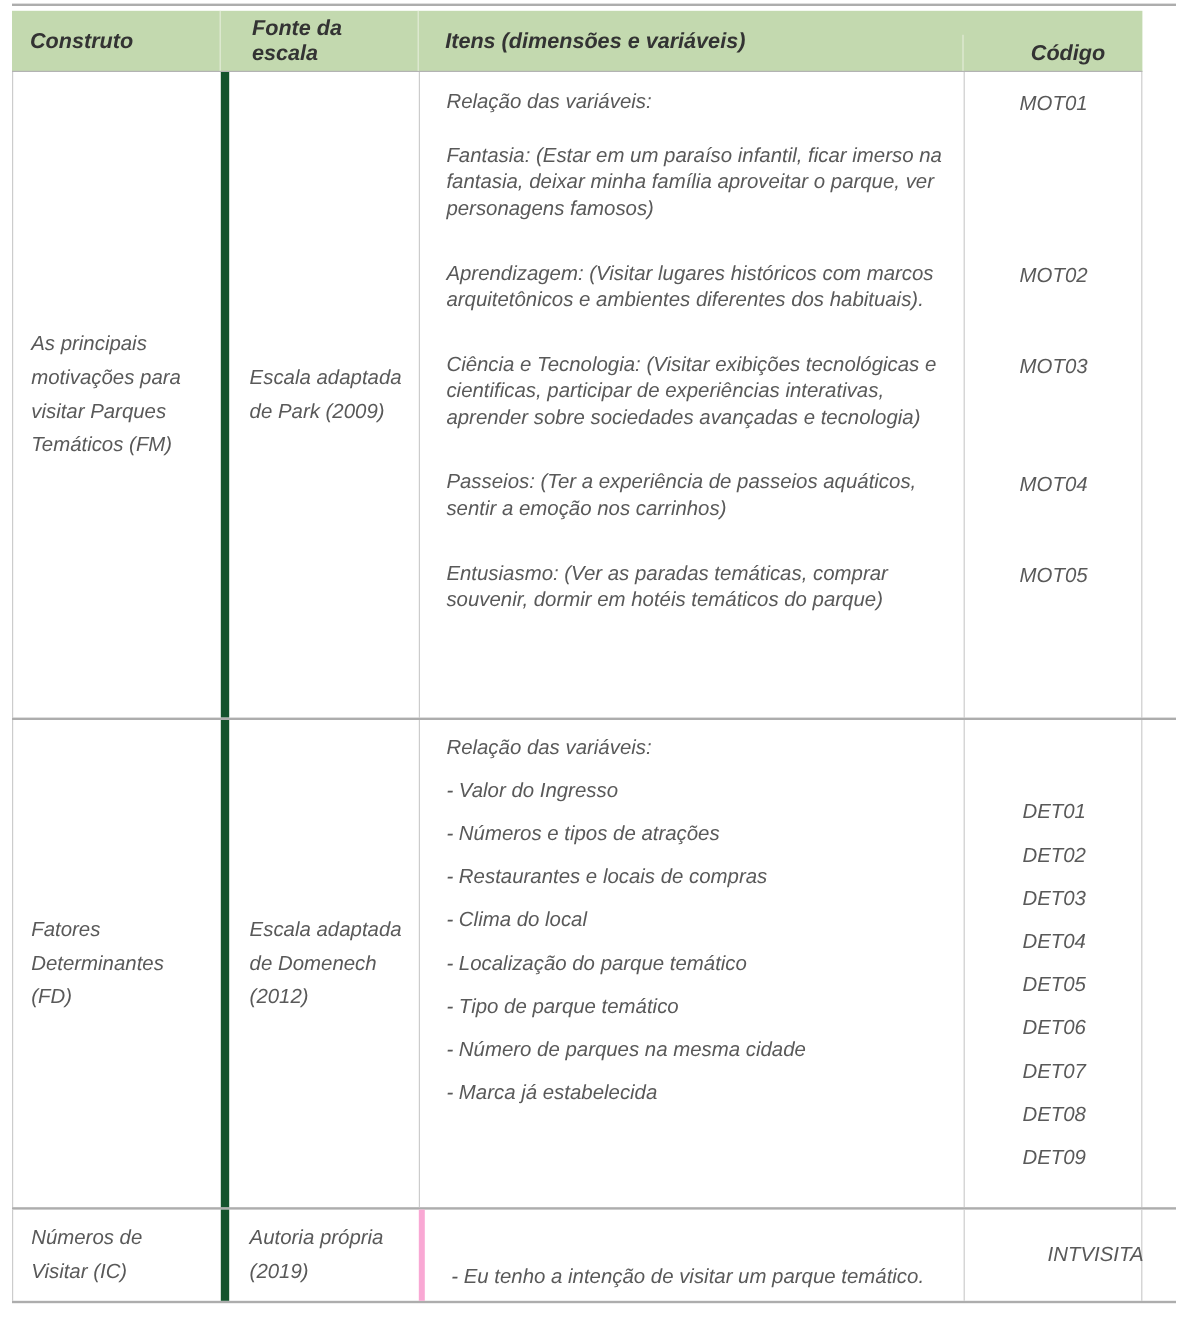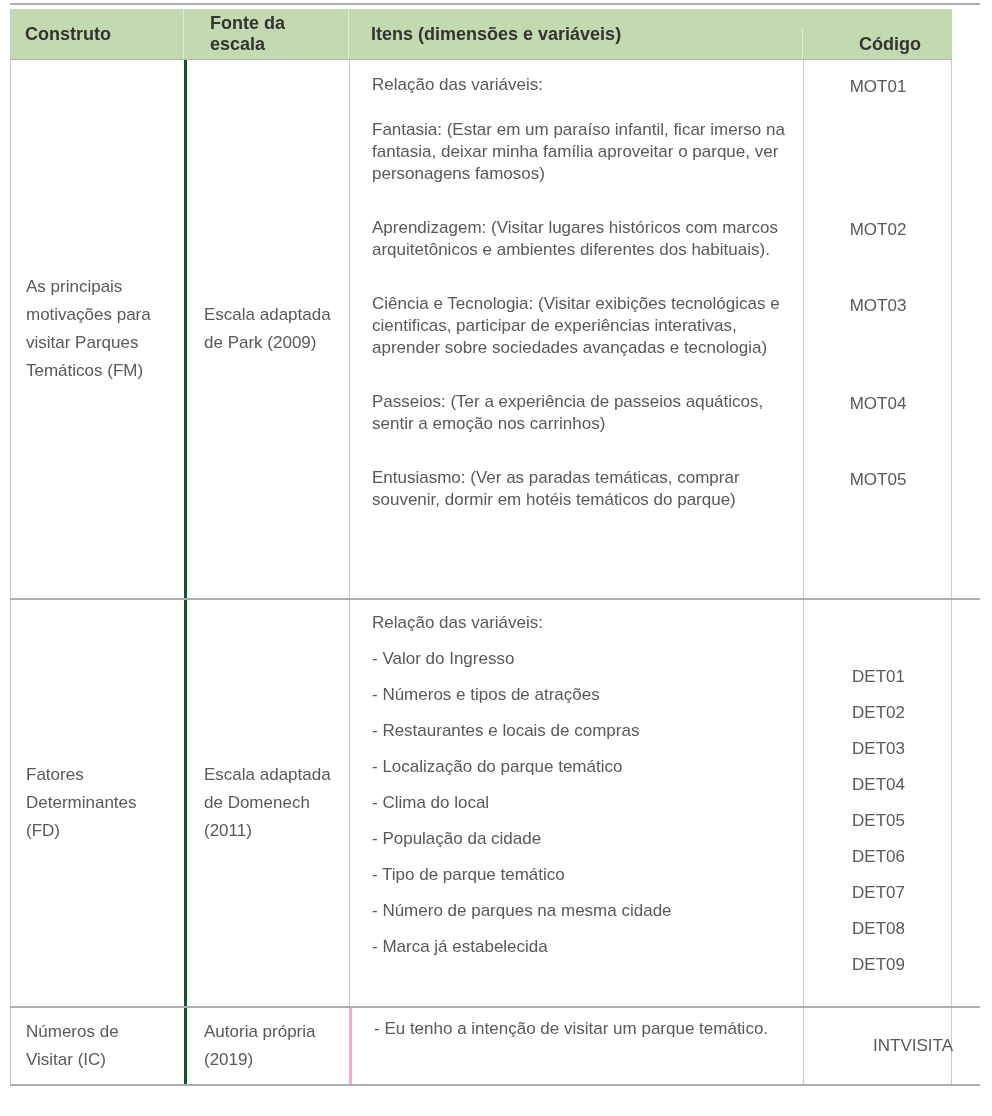--- a/index.html
+++ b/index.html
@@ -8,21 +8,21 @@
     background: #ffffff;
     font-family: "Liberation Sans", "DejaVu Sans", sans-serif;
     color: #595959;
     overflow: hidden;
   }
   .rule {
     width: 970px; margin-left: 10px;
     height: 2px; background: #adadad;
   }
   .rule.top { margin-top: 3px; margin-bottom: 4px; }
-  .tablewrap { width: 942px; margin-left: 10px; }
+  .tablewrap { width: 942px; margin-left: 10px; font-style: italic; }
 
   
   .thead {
     display: grid;
     grid-template-columns: 173px 165px 454px 150px;
     background: #c3d9af;
     height: 51px;
     border-bottom: 1px solid #b3b3b3;
     box-sizing: border-box;
   }
@@ -47,21 +47,21 @@
   }
   .row-3col { grid-template-columns: 173px 165px 603px; }
   .row-4col { grid-template-columns: 173px 165px 454px 150px; }
 
   .cell { box-sizing: border-box; }
   .cell.construto, .cell.fonte {
     display: flex; flex-direction: column; justify-content: center;
     line-height: 28px;
   }
   .cell.construto { padding: 10px 14px 10px 15px; }
-  .cell.fonte { padding: 10px 14px 10px 17px; border-left: 3px solid #14532d; }
+  .cell.fonte { padding: 10px 14px 10px 17px; border-left: 7px solid #14532d; }
 
   
   .itemsblock {
     border-left: 1px solid #cccccc;
     position: relative;
     padding-top: 14px;
   }
   .itemsblock::before {
     content: ""; position: absolute; left: 453px; top: 0; bottom: 0;
     width: 1px; background: #cccccc;
@@ -82,22 +82,22 @@
   .cell.codigos {
     border-left: 1px solid #cccccc;
     padding-top: 66px;
     text-align: center;
     line-height: 22px;
   }
   .cell.codigos .cod { margin-bottom: 14px; text-align: center; }
 
   
   .cell.item-unico {
-    border-left: 3px solid #f9a8d4;
-    display: flex; flex-direction: column; justify-content: flex-start;
+    border-left: 5px solid #f9a8d4;
+    display: flex; flex-direction: column; justify-content: flex-end;
     padding: 8px 14px 8px 22px;
     line-height: 25px;
   }
   .cell.codigo-unico {
     border-left: 1px solid #cccccc;
     display: flex; align-items: center; justify-content: flex-end;
   }
 
   .minh-r1 { min-height: 538px; }
   .minh-r2 { min-height: 406px; }
@@ -173,30 +173,29 @@
     </div>
   </div>
 
   <div class="rule" style="margin-left:0; position:relative; left:0; width:970px;"></div>
 
   <div class="trow row-4col minh-r2">
     <div class="cell construto">
       <span>Fatores Determinantes (FD)</span>
     </div>
     <div class="cell fonte">
-      <span>Escala adaptada de Domenech (2011)</span>
+      <span>Escala adaptada de Domenech (2012)</span>
     </div>
     <div class="cell itens-lista">
       <div class="linha">Relação das variáveis:</div>
       <div class="linha">- Valor do Ingresso</div>
       <div class="linha">- Números e tipos de atrações</div>
       <div class="linha">- Restaurantes e locais de compras</div>
+      <div class="linha">- Clima do local</div>
       <div class="linha">- Localização do parque temático</div>
-      <div class="linha">- Clima do local</div>
-      <div class="linha">- População da cidade</div>
       <div class="linha">- Tipo de parque temático</div>
       <div class="linha">- Número de parques na mesma cidade</div>
       <div class="linha">- Marca já estabelecida</div>
     </div>
     <div class="cell codigos">
       <div class="cod">DET01</div>
       <div class="cod">DET02</div>
       <div class="cod">DET03</div>
       <div class="cod">DET04</div>
       <div class="cod">DET05</div>

